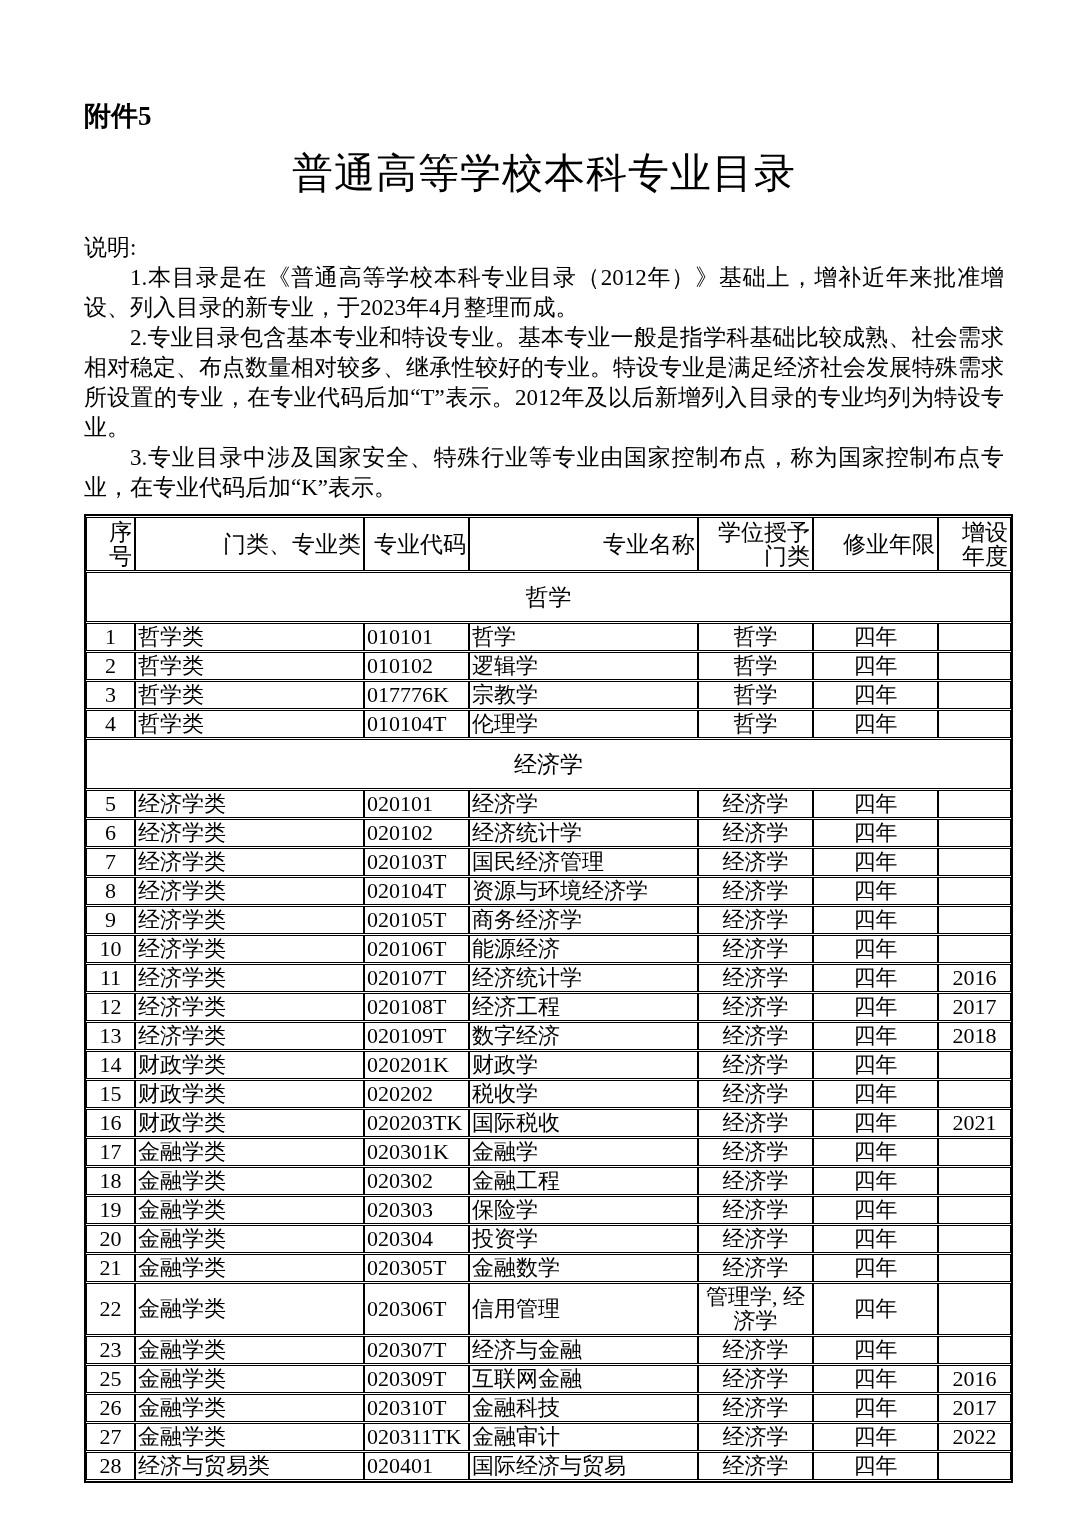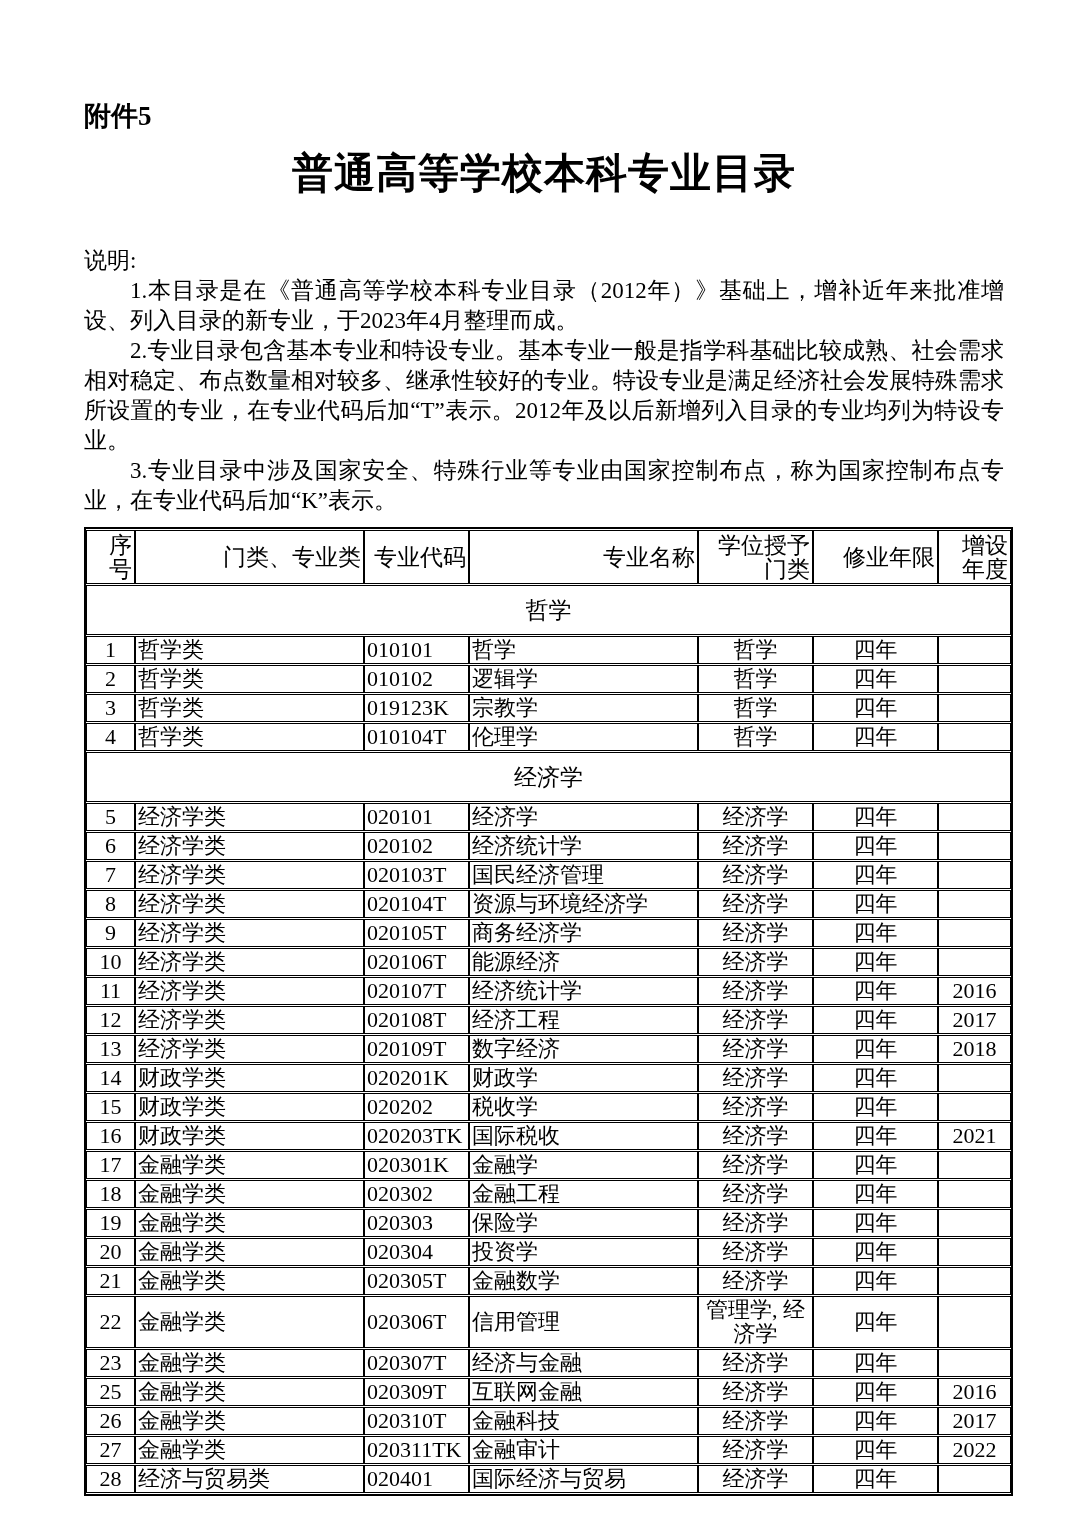--- a/index.html
+++ b/index.html
@@ -16,28 +16,28 @@
     position: relative;
     background: #ffffff;
   }
   .attachment {
     font-size: 27px;
     font-weight: bold;
     line-height: 1.2;
   }
   .title {
     font-size: 41px;
-    font-weight: bold;
+    font-weight: normal;
     text-align: center;
     letter-spacing: 1px;
     margin-top: 17px;
     line-height: 1.2;
   }
   .notes {
-    margin-top: 47px;
+    margin-top: 34px;
     font-size: 23px;
     line-height: 30px;
     text-align: justify;
   }
   .note { text-indent: 2em; }
   table.catalog {
     width: 925px;
     margin-top: 11px;
     border-collapse: separate;
     border-spacing: 0 1px;
@@ -122,21 +122,21 @@
           <td class="l">哲学类</td>
           <td class="l">010102</td>
           <td class="l">逻辑学</td>
           <td class="c">哲学</td>
           <td class="c">四年</td>
           <td class="c"></td>
         </tr>
         <tr class="data-row">
           <td class="c">3</td>
           <td class="l">哲学类</td>
-          <td class="l">019123K</td>
+          <td class="l">017776K</td>
           <td class="l">宗教学</td>
           <td class="c">哲学</td>
           <td class="c">四年</td>
           <td class="c"></td>
         </tr>
         <tr class="data-row">
           <td class="c">4</td>
           <td class="l">哲学类</td>
           <td class="l">010104T</td>
           <td class="l">伦理学</td>

